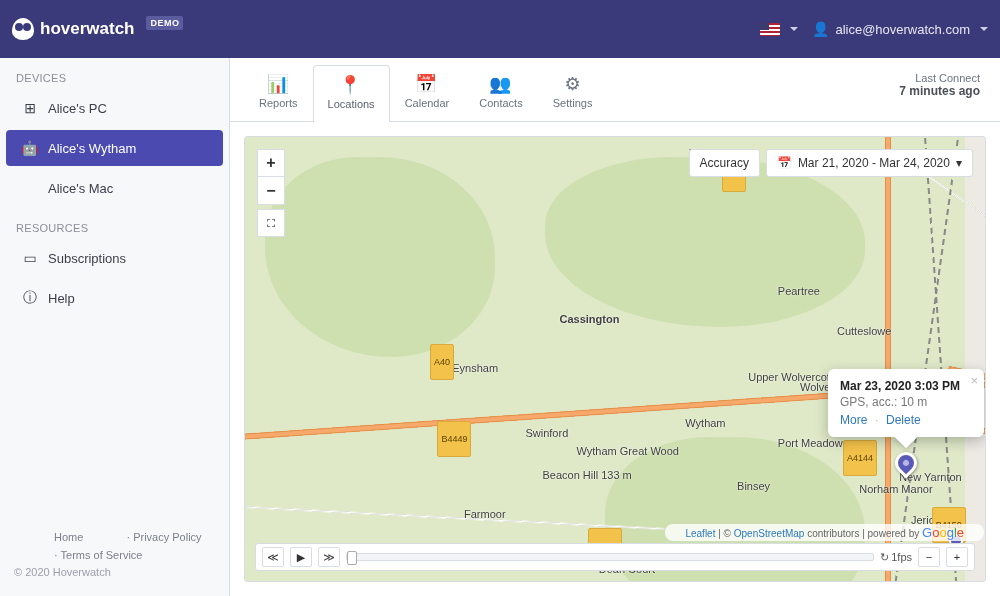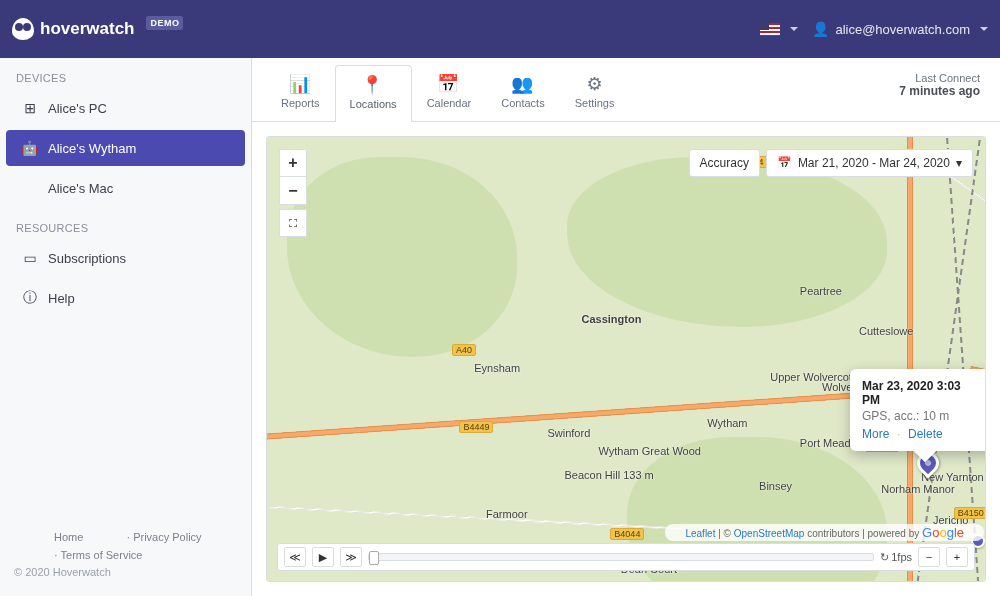--- a/index.html
+++ b/index.html
@@ -27,21 +27,21 @@
   .top-spacer{ flex:1; }
   .flag{ width:20px; height:13px; background:linear-gradient(#b22234,#b22234); border-radius:2px; position:relative; margin-right:6px; overflow:hidden;}
   .flag::before{content:"";position:absolute;inset:0;background:repeating-linear-gradient(#b22234 0 2px,#fff 2px 4px);}
   .flag::after{content:"";position:absolute;left:0;top:0;width:9px;height:7px;background:#3c3b6e;}
   .caret{ border:4px solid transparent; border-top-color:#cfd0e6; display:inline-block; margin-left:4px; position:relative; top:2px;}
   .top-user{ display:flex; align-items:center; gap:6px; margin-left:14px; color:#e6e6f2; }
   .user-icon{ font-size:14px; color:#cfd0e6; }
 
   
   .layout{ flex:1; display:flex; min-height:0; }
-  .sidebar{ width:252px; background:var(--sidebar-bg); border-right:1px solid var(--border); display:flex; flex-direction:column; }
+  .sidebar{ width:230px; background:var(--sidebar-bg); border-right:1px solid var(--border); display:flex; flex-direction:column; }
   .sb-section{ padding:14px 16px 4px; color:var(--muted); font-size:11px; letter-spacing:.3px; }
   .sb-item{ display:flex; align-items:center; gap:10px; padding:10px 16px; color:#3a3f4a; cursor:pointer; border-radius:4px; margin:2px 6px; }
   .sb-item.active{ background:#4a4ab0; color:#fff; }
   .sb-ico{ width:16px; height:16px; display:inline-flex; align-items:center; justify-content:center; color:inherit; font-size:14px; }
   .sb-footer{ margin-top:auto; padding:10px 14px 14px; color:#9aa0ab; font-size:11px; line-height:1.6; }
   .sb-footer span{ color:#7b818c; cursor:pointer;padding-left:40px; }
   .sb-footer .dot::before{ content:" · "; }
 
   .content{ flex:1; display:flex; flex-direction:column; min-width:0; }
 
@@ -56,21 +56,21 @@
   
   .maparea{ flex:1; margin:14px; position:relative; border:1px solid var(--border); border-radius:3px; overflow:hidden; background:#e8efe0; }
   .map-bg{ position:absolute; inset:0; }
   .land{ position:absolute; background:#dfe9c8; }
   .forest{ position:absolute; background:#cfe0b0; border-radius:40% 50% 45% 55%; }
   .urban{ position:absolute; background:#eceae3; }
   .road-major{ position:absolute; height:6px; background:#f6a96a; box-shadow:0 0 0 1px #e28f4a inset; }
   .road-minor{ position:absolute; height:2px; background:#fff; box-shadow:0 0 0 .5px #c9cfc0 inset; }
   .rail{ position:absolute; width:2px; background:repeating-linear-gradient(#888 0 6px, transparent 6px 10px); }
   .map-label{ position:absolute; color:#3f3f3f; font-size:11px; text-shadow:0 0 2px #fff; white-space:nowrap; }
-  .road-tag{ position:absolute; background:#f3c24a; color:#5a4300; font-size:9px; padding:0 3px; border-radius:2px; border:1px solid #d9a93a;}
+  .road-tag{ position:absolute; background:#f3c24a; color:#5a4300; font-size:9px; padding:12px 3px; border-radius:2px; border:1px solid #d9a93a;}
 
   .pin{ position:absolute; width:22px; height:22px; background:#5a5ab8; border:3px solid #fff; border-radius:50% 50% 50% 0; transform:rotate(-45deg); box-shadow:0 1px 3px rgba(0,0,0,.4); }
   .pin::after{ content:""; position:absolute; inset:5px; background:#b7b7e6; border-radius:50%; }
   .dot-marker{ position:absolute; width:14px; height:14px; background:#5a5ab8; border:2px solid #fff; border-radius:50%; box-shadow:0 1px 2px rgba(0,0,0,.3); }
 
   .popup{ position:absolute; background:#fff; border-radius:6px; box-shadow:0 4px 14px rgba(0,0,0,.25); padding:10px 24px 10px 12px; font-size:12px; min-width:150px; }
   .popup .tail{ position:absolute; bottom:-8px; left:50%; margin-left:-8px; width:16px; height:16px; background:#fff; transform:rotate(45deg); box-shadow:2px 2px 4px rgba(0,0,0,.1);}
   .popup .close{ position:absolute; top:4px; right:6px; color:#bbb; cursor:pointer; font-size:13px;}
   .popup .t1{ font-weight:700; color:#222; }
   .popup .t2{ color:#777; margin-top:2px;}

